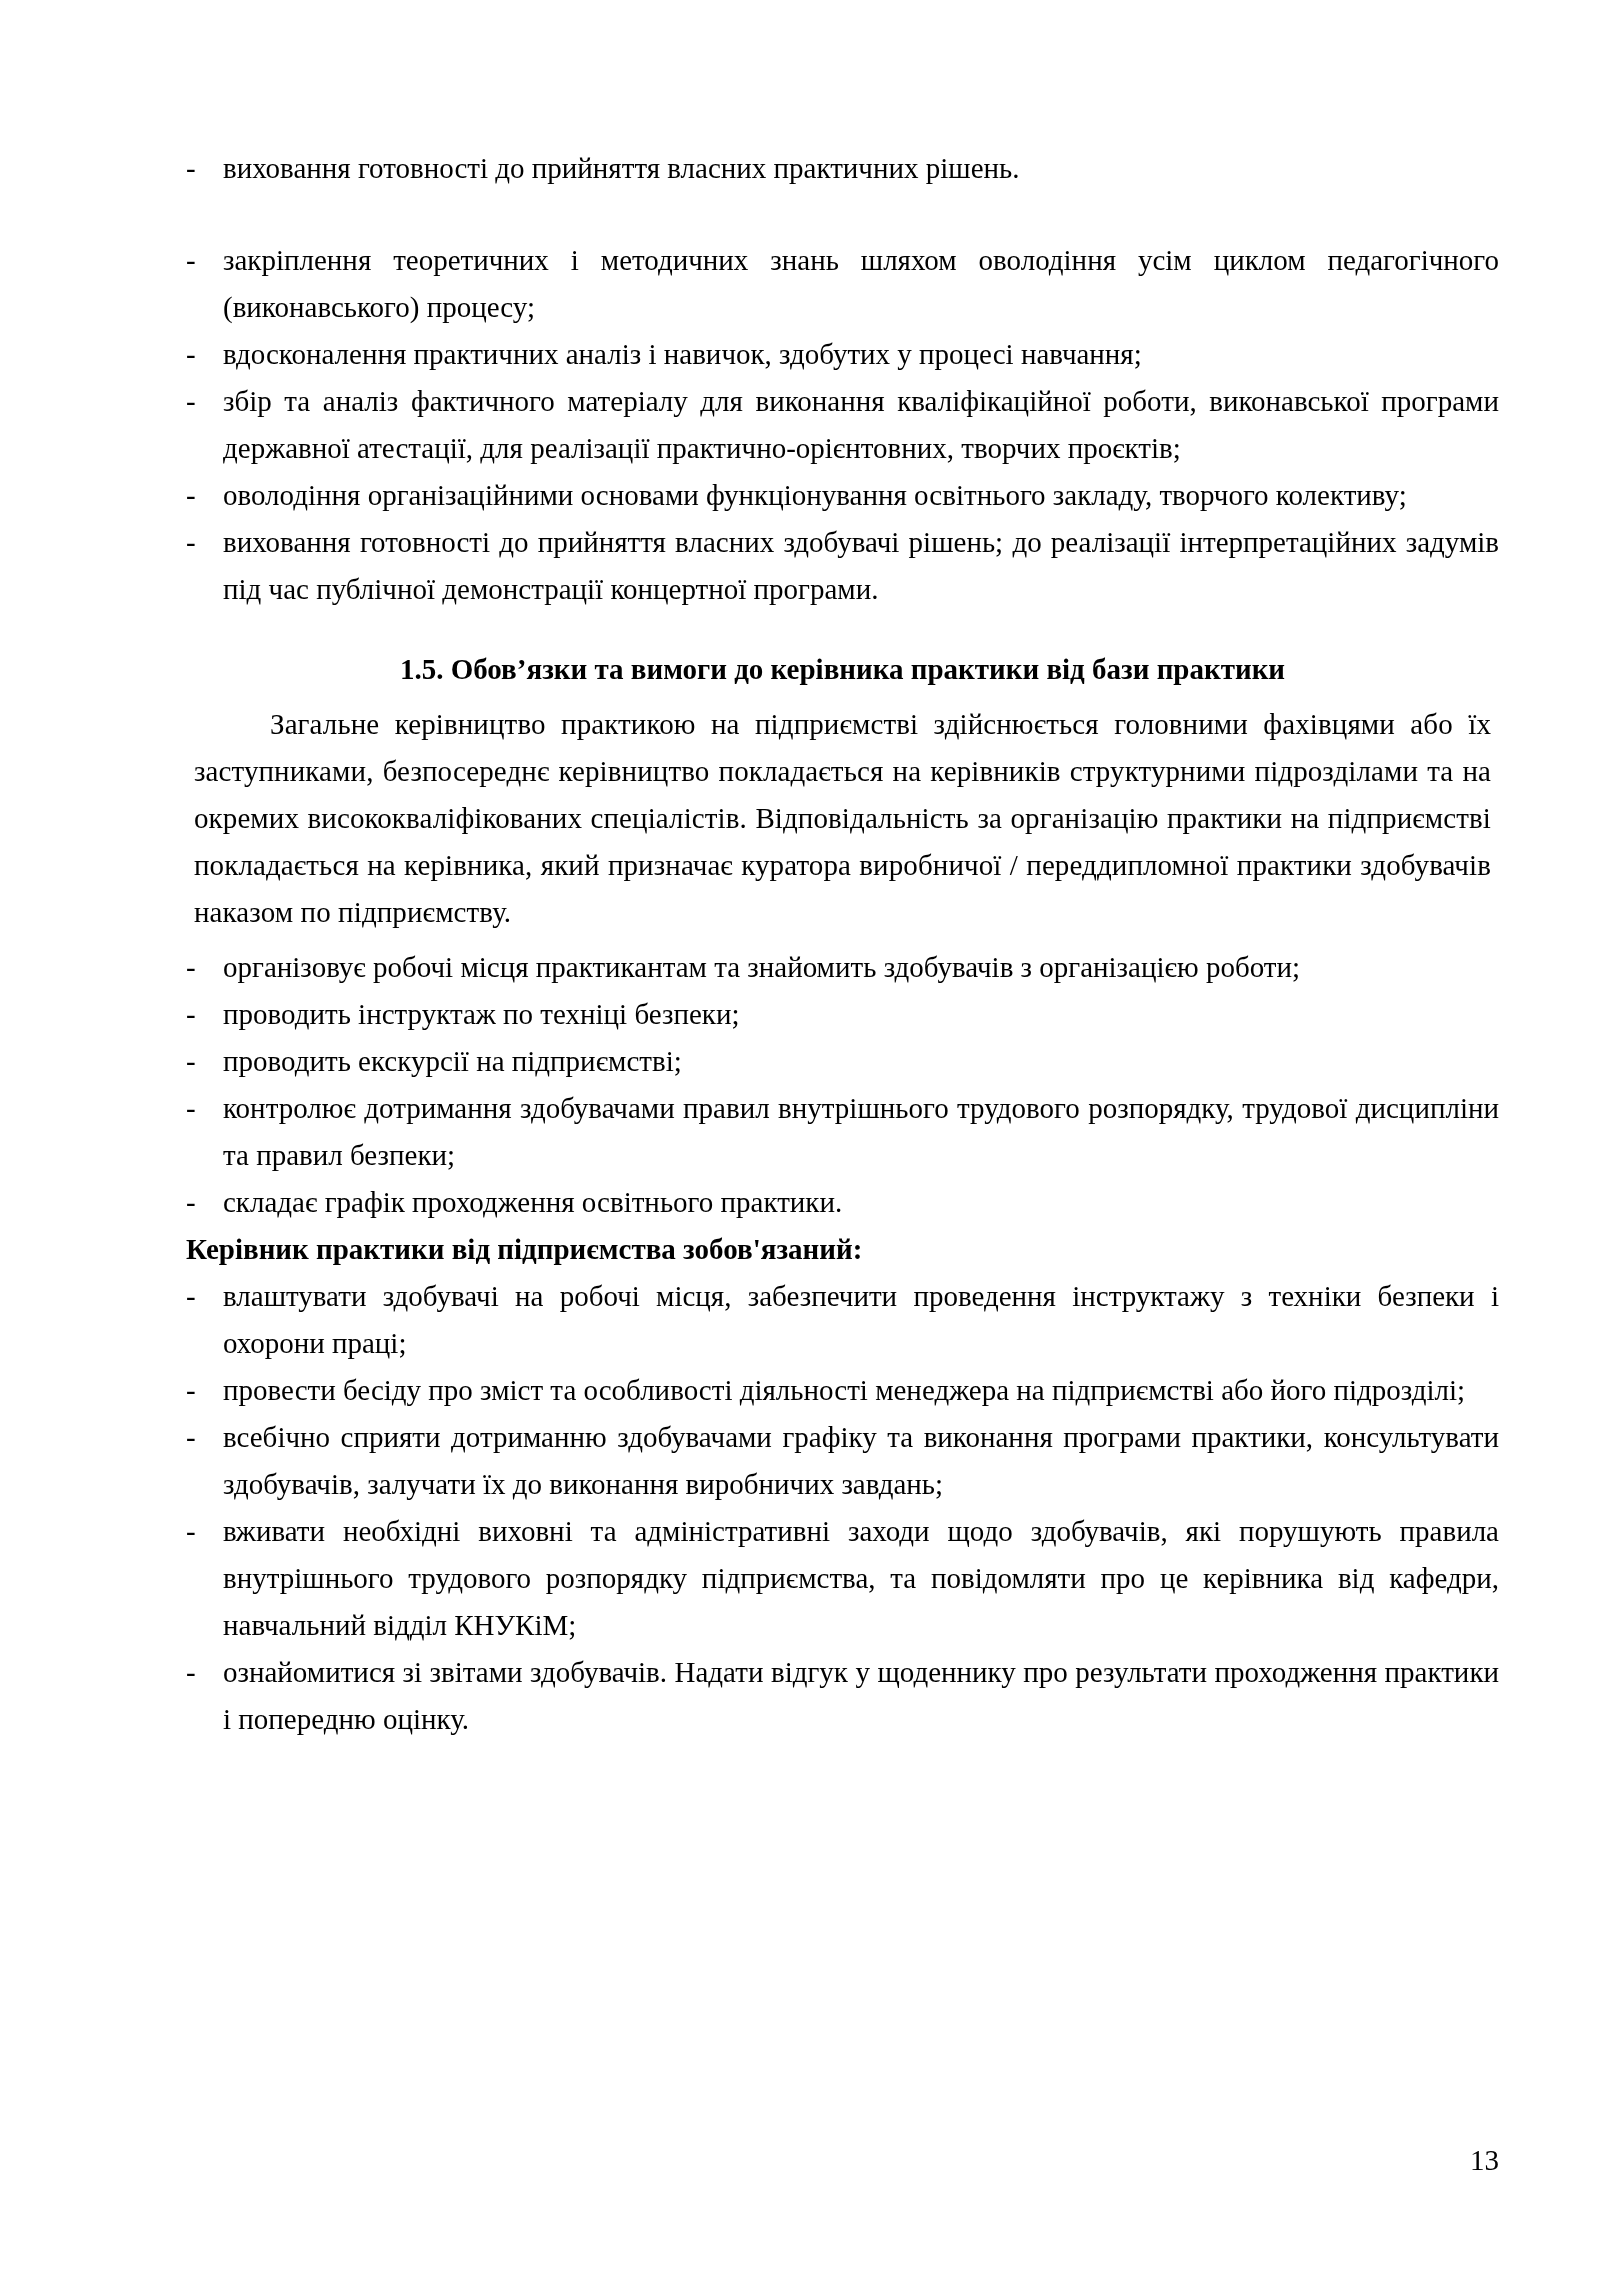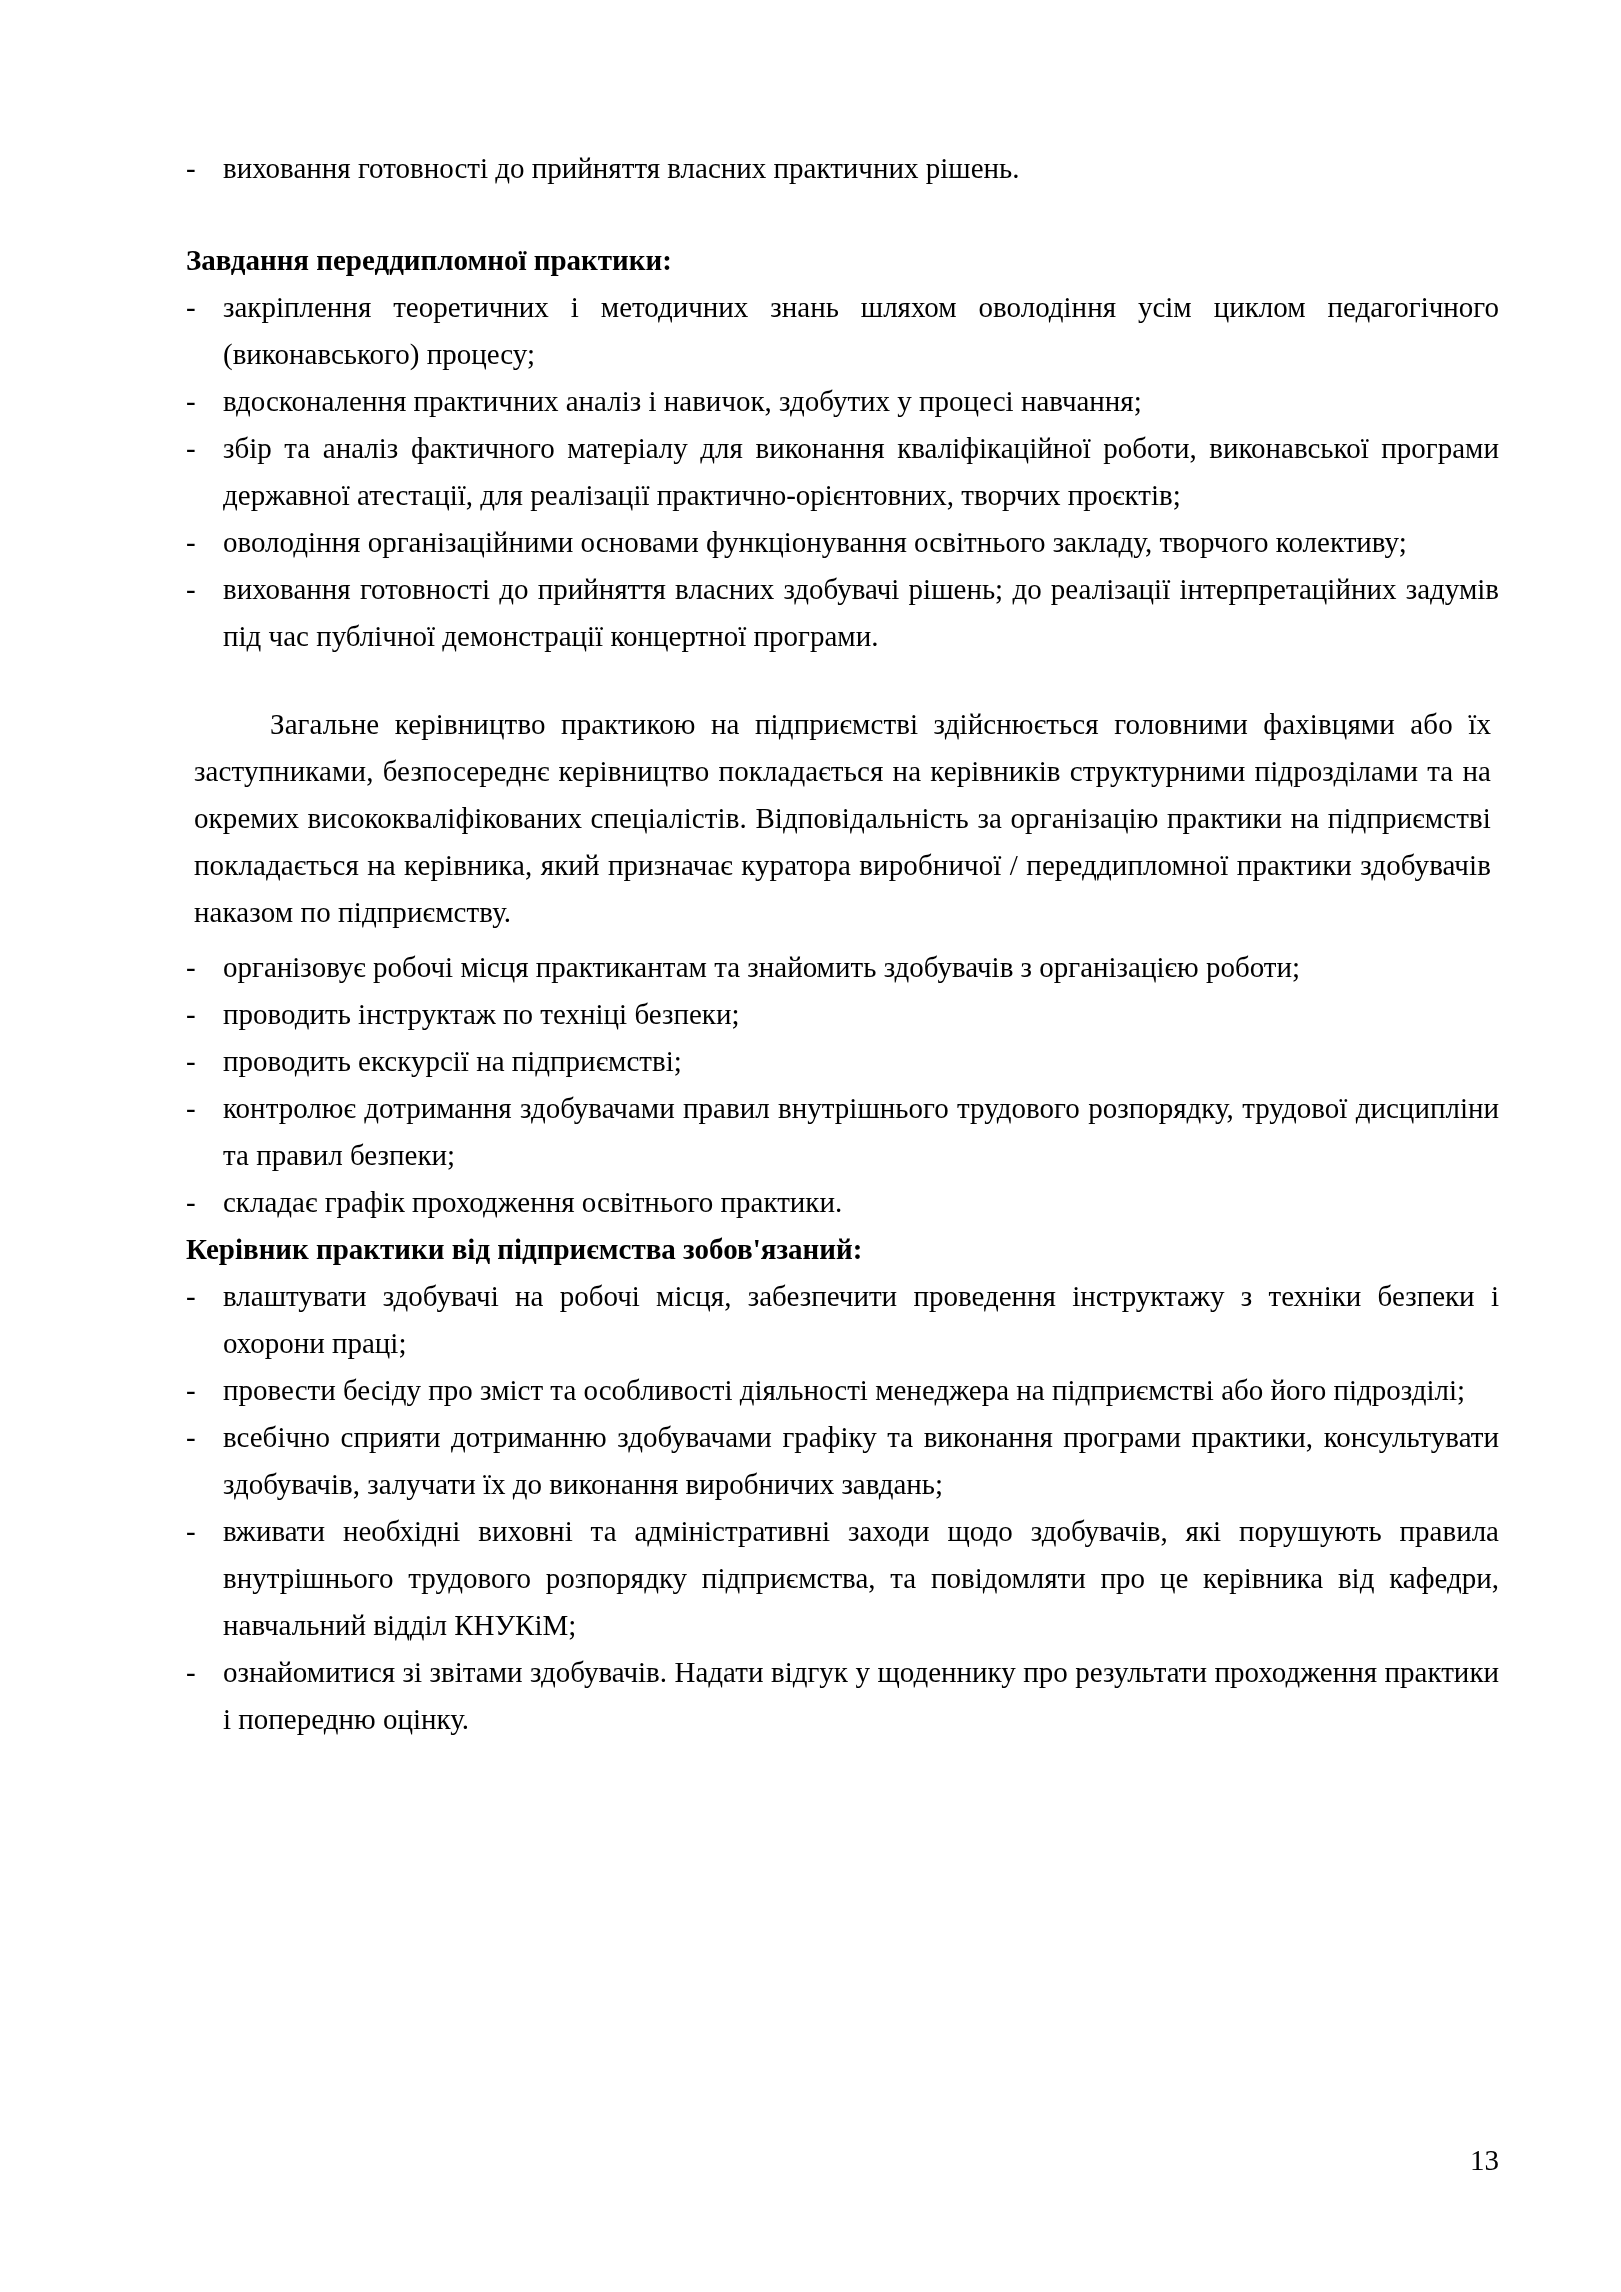--- a/index.html
+++ b/index.html
@@ -97,21 +97,20 @@
 
     <ul class="dash-list">
       <li class="dash-item">
         <span class="dash-mark">-</span>
         <span class="dash-text">виховання готовності до прийняття власних практичних рішень.</span>
       </li>
     </ul>
 
     <div class="spacer-lg"></div>
 
-    <p class="heading">Завдання переддипломної практики:</p>
 
     <ul class="dash-list">
       <li class="dash-item">
         <span class="dash-mark">-</span>
         <span class="dash-text">закріплення теоретичних і методичних знань шляхом оволодіння усім циклом педагогічного (виконавського) процесу;</span>
       </li>
       <li class="dash-item">
         <span class="dash-mark">-</span>
         <span class="dash-text">вдосконалення практичних аналіз і навичок, здобутих у процесі навчання;</span>
       </li>
@@ -124,20 +123,21 @@
         <span class="dash-text">оволодіння організаційними основами функціонування освітнього закладу, творчого колективу;</span>
       </li>
       <li class="dash-item">
         <span class="dash-mark">-</span>
         <span class="dash-text">виховання готовності до прийняття власних здобувачі рішень; до реалізації інтерпретаційних задумів під час публічної демонстрації концертної програми.</span>
       </li>
     </ul>
 
     <div class="spacer-md"></div>
 
+    <p class="heading centered">1.5. Обов’язки та вимоги до керівника практики від бази практики</p>
 
     <p class="para indent-first">Загальне керівництво практикою на підприємстві здійснюється головними фахівцями або їх заступниками, безпосереднє керівництво покладається на керівників структурними підрозділами та на окремих висококваліфікованих спеціалістів. Відповідальність за організацію практики на підприємстві покладається на керівника, який призначає куратора виробничої / переддипломної практики здобувачів наказом по підприємству.</p>
 
 
     <ul class="dash-list">
       <li class="dash-item">
         <span class="dash-mark">-</span>
         <span class="dash-text">організовує робочі місця практикантам та знайомить здобувачів з організацією роботи;</span>
       </li>
       <li class="dash-item">

